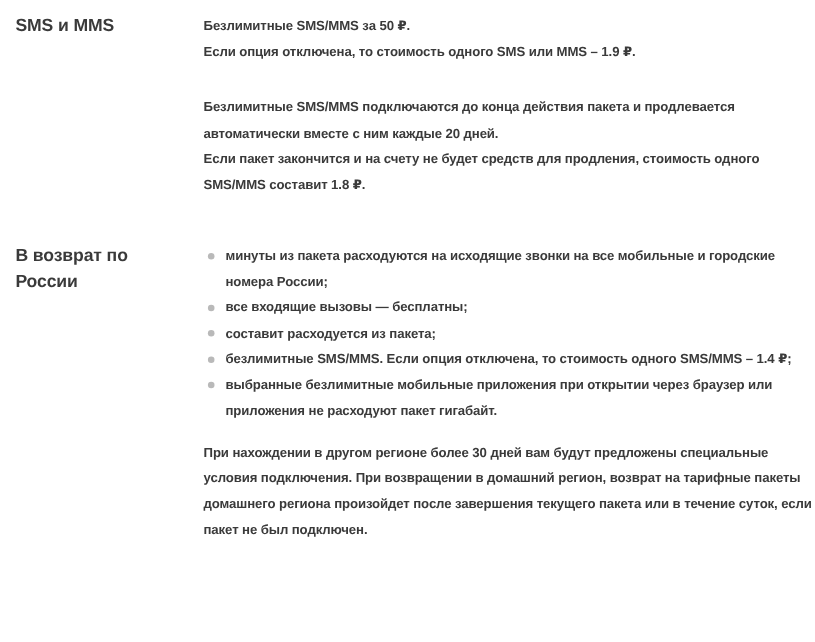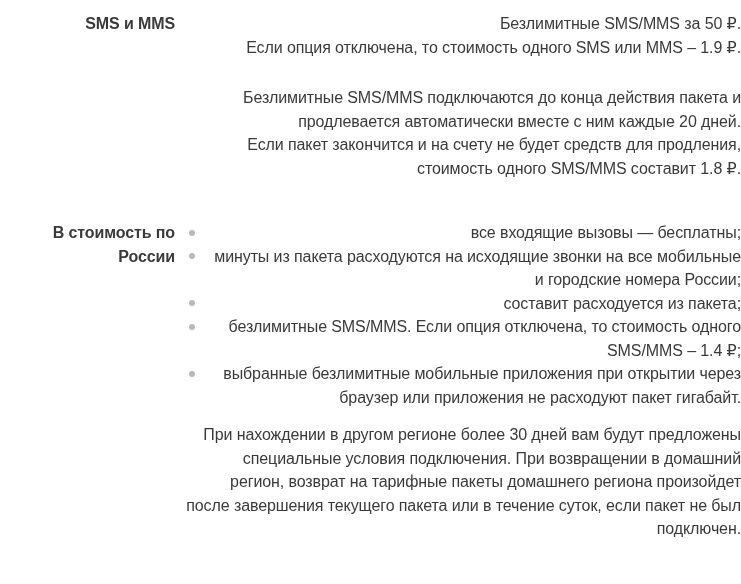--- a/index.html
+++ b/index.html
@@ -17,37 +17,36 @@
     position: relative;
     width: 741px;
     height: 584px;
     background: var(--page-bg);
     padding: 12px 0 0 14px;
     overflow: hidden;
   }
   .row {
     display: flex;
     align-items: flex-start;
-    text-align: right;
   }
   .row-gap { margin-top: 41px; }
   .label-col {
     flex: none;
     width: 171px;
     font-size: 16px;
     font-weight: 700;
     line-height: 23.5px;
     letter-spacing: -0.1px;
     padding-right: 10px;
   }
   .content-col {
     flex: none;
     width: 556px;
-    font-size: 16px;
-    font-weight: 400;
+    font-size: 12px;
+    font-weight: 700;
     line-height: 23.5px;
     letter-spacing: -0.1px;
   }
   .para { margin: 0; }
   .para-gap { margin-top: 27px; }
   .outro-gap { margin-top: 14px; }
   .line { margin: 0; }
   ul.bullets {
     list-style: none;
     margin: 0;
@@ -81,25 +80,25 @@
         <div class="line">Если опция отключена, то стоимость одного SMS или MMS – 1.9 ₽.</div>
       </div>
       <div class="para para-gap">
         <div class="line">Безлимитные SMS/MMS подключаются до конца действия пакета и продлевается автоматически вместе с ним каждые 20 дней.</div>
         <div class="line">Если пакет закончится и на счету не будет средств для продления, стоимость одного SMS/MMS составит 1.8 ₽.</div>
       </div>
     </div>
   </section>
 
   <section class="row row-gap">
-    <div class="label-col">В стоимость по России</div>
+    <div class="label-col">В возврат по России</div>
     <div class="content-col">
       <ul class="bullets">
+        <li>минуты из пакета расходуются на исходящие звонки на все мобильные и городские номера России;</li>
         <li>все входящие вызовы — бесплатны;</li>
-        <li>минуты из пакета расходуются на исходящие звонки на все мобильные и городские номера России;</li>
         <li>составит расходуется из пакета;</li>
         <li>безлимитные SMS/MMS. Если опция отключена, то стоимость одного SMS/MMS – 1.4 ₽;</li>
         <li>выбранные безлимитные мобильные приложения при открытии через браузер или приложения не расходуют пакет гигабайт.</li>
       </ul>
       <div class="para outro-gap">
         <div class="line">При нахождении в другом регионе более 30 дней вам будут предложены специальные условия подключения. При возвращении в домашний регион, возврат на тарифные пакеты домашнего региона произойдет после завершения текущего пакета или в течение суток, если пакет не был подключен.</div>
       </div>
     </div>
   </section>
 

